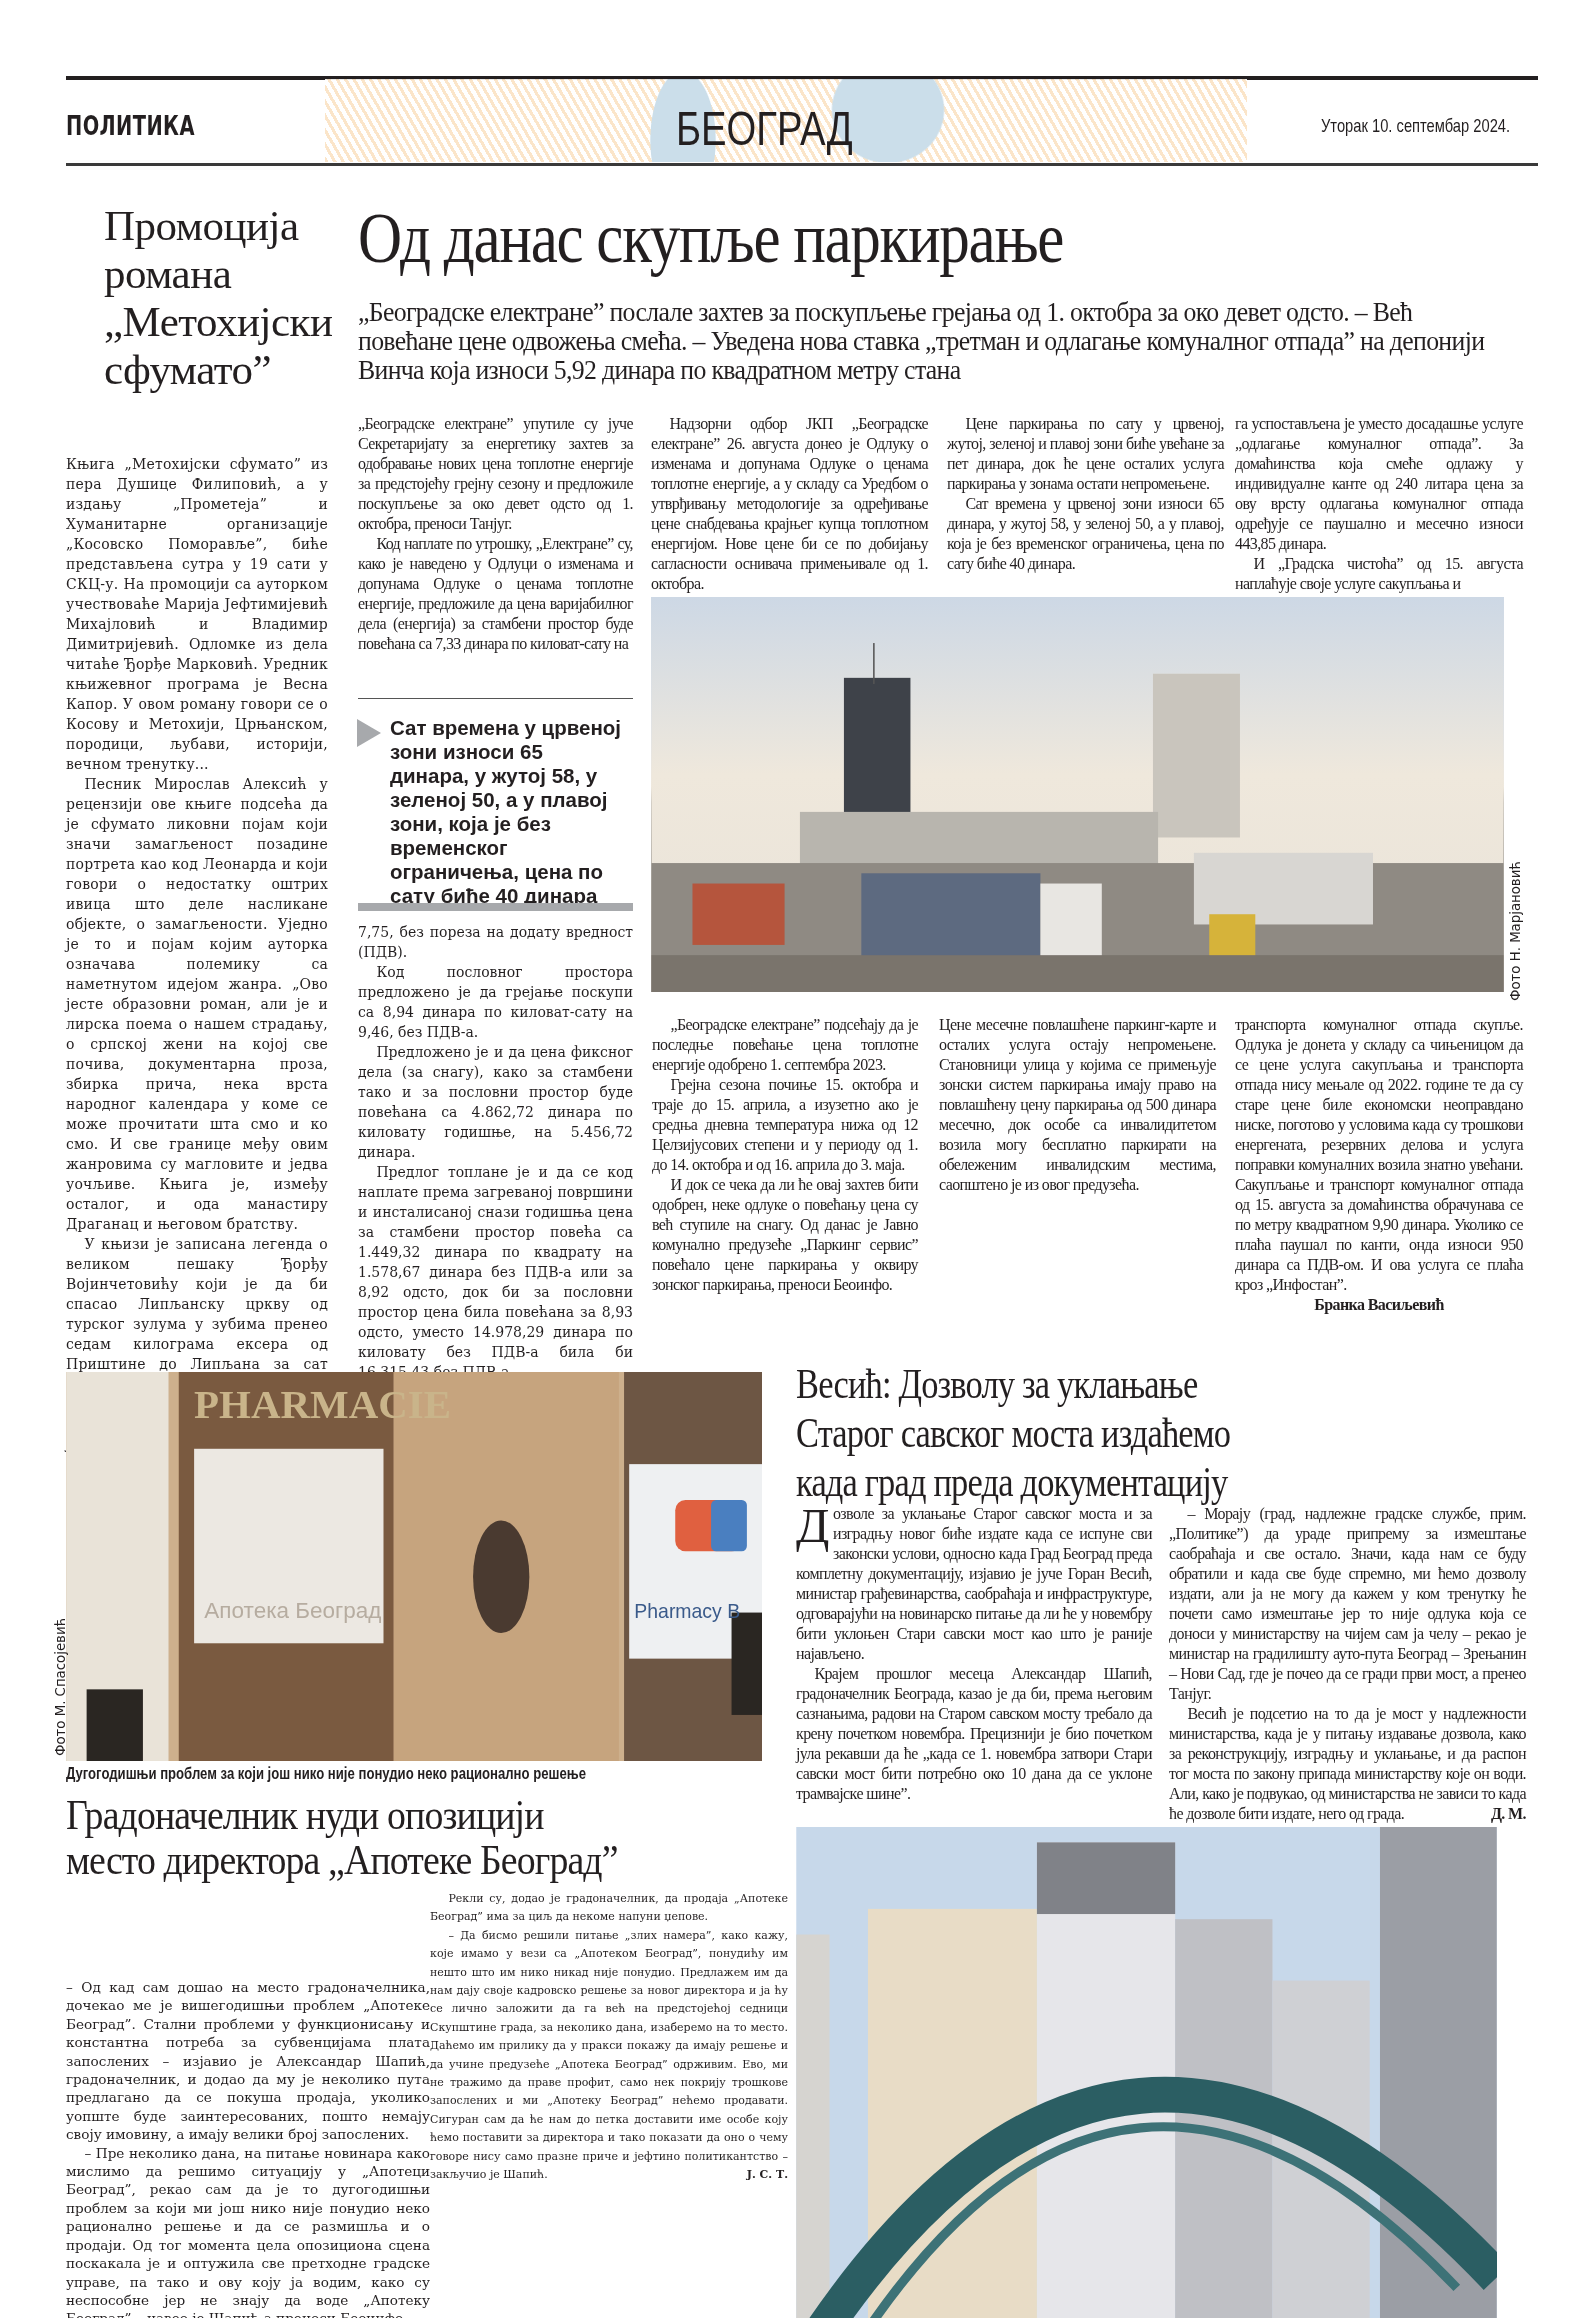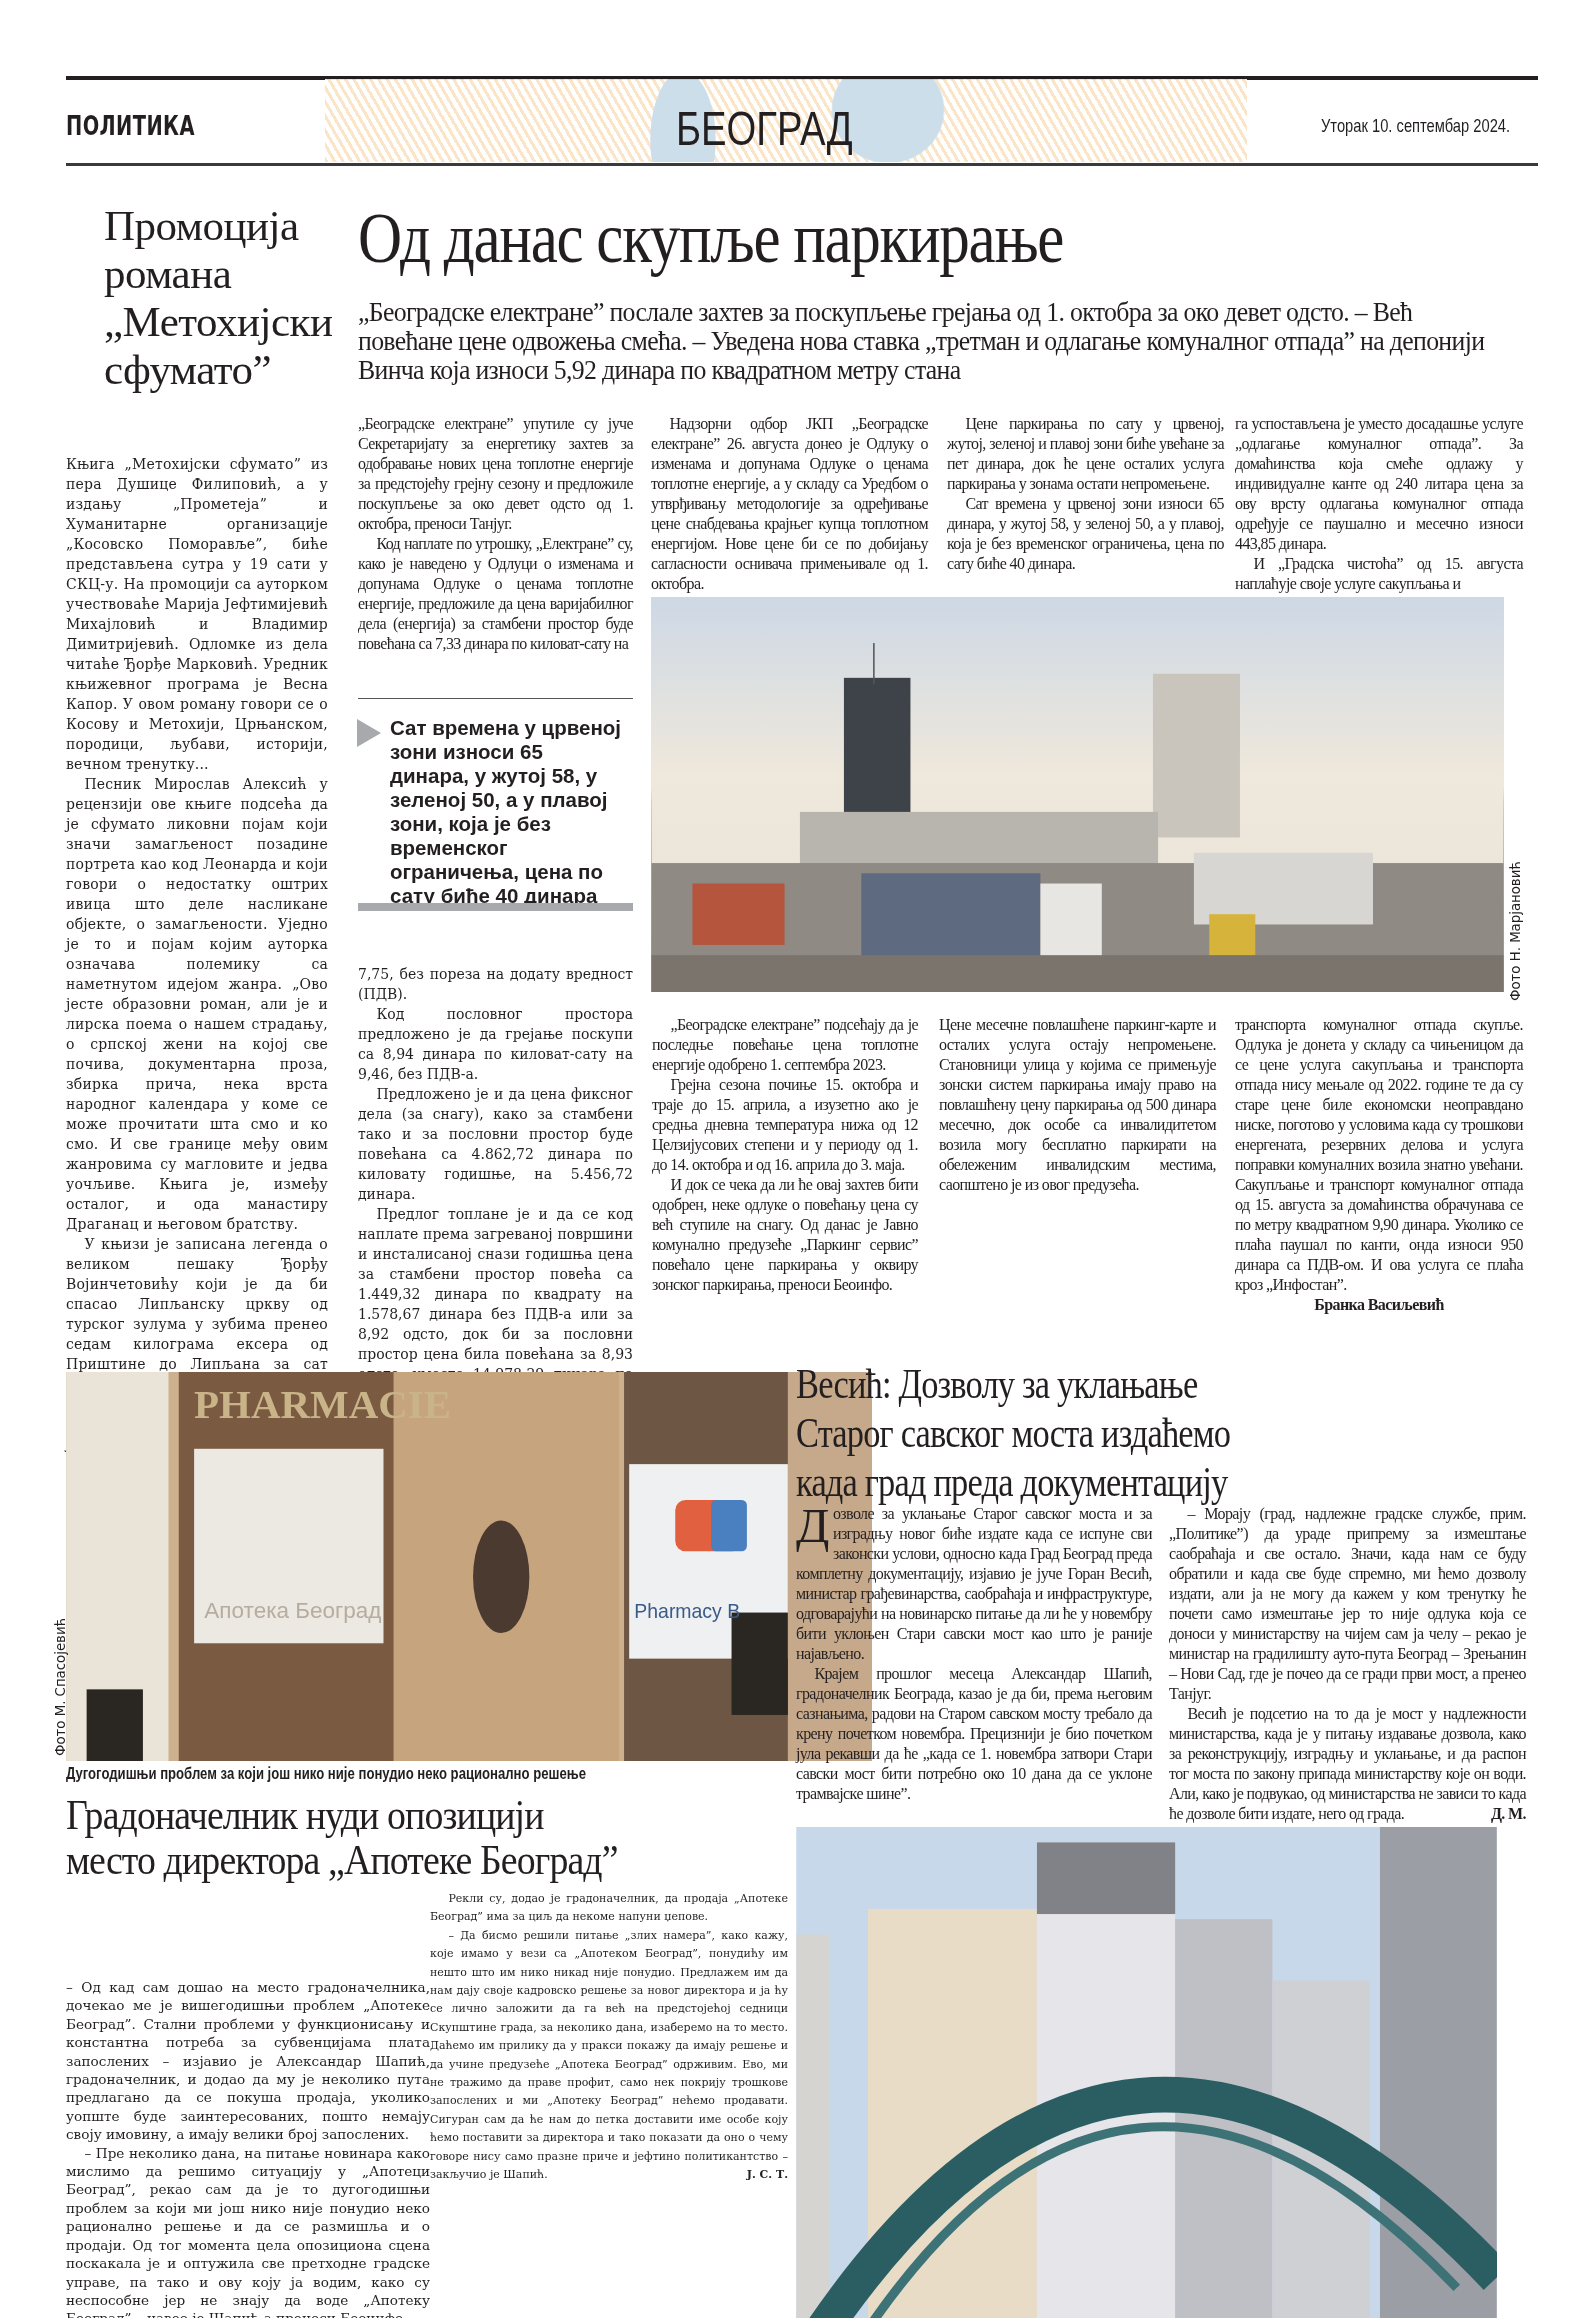--- a/index.html
+++ b/index.html
@@ -36,34 +36,34 @@
   .main-head { left:358px; top:200px; font-size:71px; line-height:77px; letter-spacing:-1.5px; white-space:nowrap; transform:scaleX(.86); transform-origin:left; }
   .main-deck { left:358px; top:298px; width:1188px; font-size:27px; line-height:29px; letter-spacing:-0.7px; transform:scaleX(.955); transform-origin:left; }
   .main-c1 { left:358px; top:414px; width:275px; }
   .main-c2 { left:651px; top:414px; width:277px; }
   .main-c3 { left:947px; top:414px; width:277px; }
   .main-c4 { left:1235px; top:414px; width:288px; }
   .pull-rule1 { left:358px; top:698px; width:275px; height:1px; background:#555; }
   .pull-arrow { left:357px; top:719px; width:0; height:0; border-top:14.3px solid transparent; border-bottom:14.3px solid transparent; border-left:24.6px solid #a7a9ac; }
   .pull-quote { left:390px; top:716px; width:236px; font-family:"Liberation Sans","DejaVu Sans",sans-serif; font-weight:bold; font-size:20.5px; line-height:24px; color:#231f20; }
   .pull-rule2 { left:358px; top:903px; width:275px; height:7.7px; background:#a7a9ac; }
-  .main-c1b { left:358px; top:964px; width:275px; font-family:"DejaVu Serif",serif; font-size:14px; line-height:20px; }
+  .main-c1b { left:358px; top:922px; width:275px; font-family:"DejaVu Serif",serif; font-size:14px; line-height:20px; }
   .main-c2b { left:652px; top:1015px; width:266px; }
   .main-c3b { left:939px; top:1015px; width:277px; }
   .main-c4b { left:1235px; top:1015px; width:288px; }
 
   .photo { position:absolute; overflow:hidden; }
   .credit-v { position:absolute; font-family:"DejaVu Sans",sans-serif; font-size:13.3px; color:#231f20; transform:rotate(-90deg); transform-origin:left top; white-space:nowrap; }
 
   
   .skyline { left:651px; top:597px; width:853px; height:395px;
      background:linear-gradient(180deg,#cfd9e5 0%,#e0e4e9 35%,#efe9df 48%,#bdbab4 52%,#8d8a85 70%,#6c6661 100%); }
 
   
-  .pharm { left:66px; top:1372px; width:806px; height:389px; background:#c5a98a; }
+  .pharm { left:66px; top:1372px; width:696px; height:389px; background:#c5a98a; }
   .caption { left:66px; top:1765px; font-family:"Liberation Sans",sans-serif; font-weight:bold; font-size:16px; transform:scaleX(.82); transform-origin:left; white-space:nowrap; }
 
   .pharm-head { left:66px; top:1792px; font-size:43px; line-height:45px; letter-spacing:-1px; transform:scaleX(.88); transform-origin:left; white-space:nowrap; }
   .pharm-c1 { left:66px; top:1955px; width:364px; font-family:"DejaVu Serif",serif; font-size:13.6px; line-height:18.4px;margin-top:23px; }
   .pharm-c2 { left:430px; top:1890px; width:358px; font-family:"DejaVu Serif",serif; font-size:11px; line-height:18.4px; }
 
   
   .ves-head { left:796px; top:1360px; font-size:42px; line-height:49px; letter-spacing:-1px; transform:scaleX(.82); transform-origin:left; white-space:nowrap; }
   .ves-c1 { left:796px; top:1504px; width:356px; }
   .ves-c2 { left:1169px; top:1504px; width:357px; }

